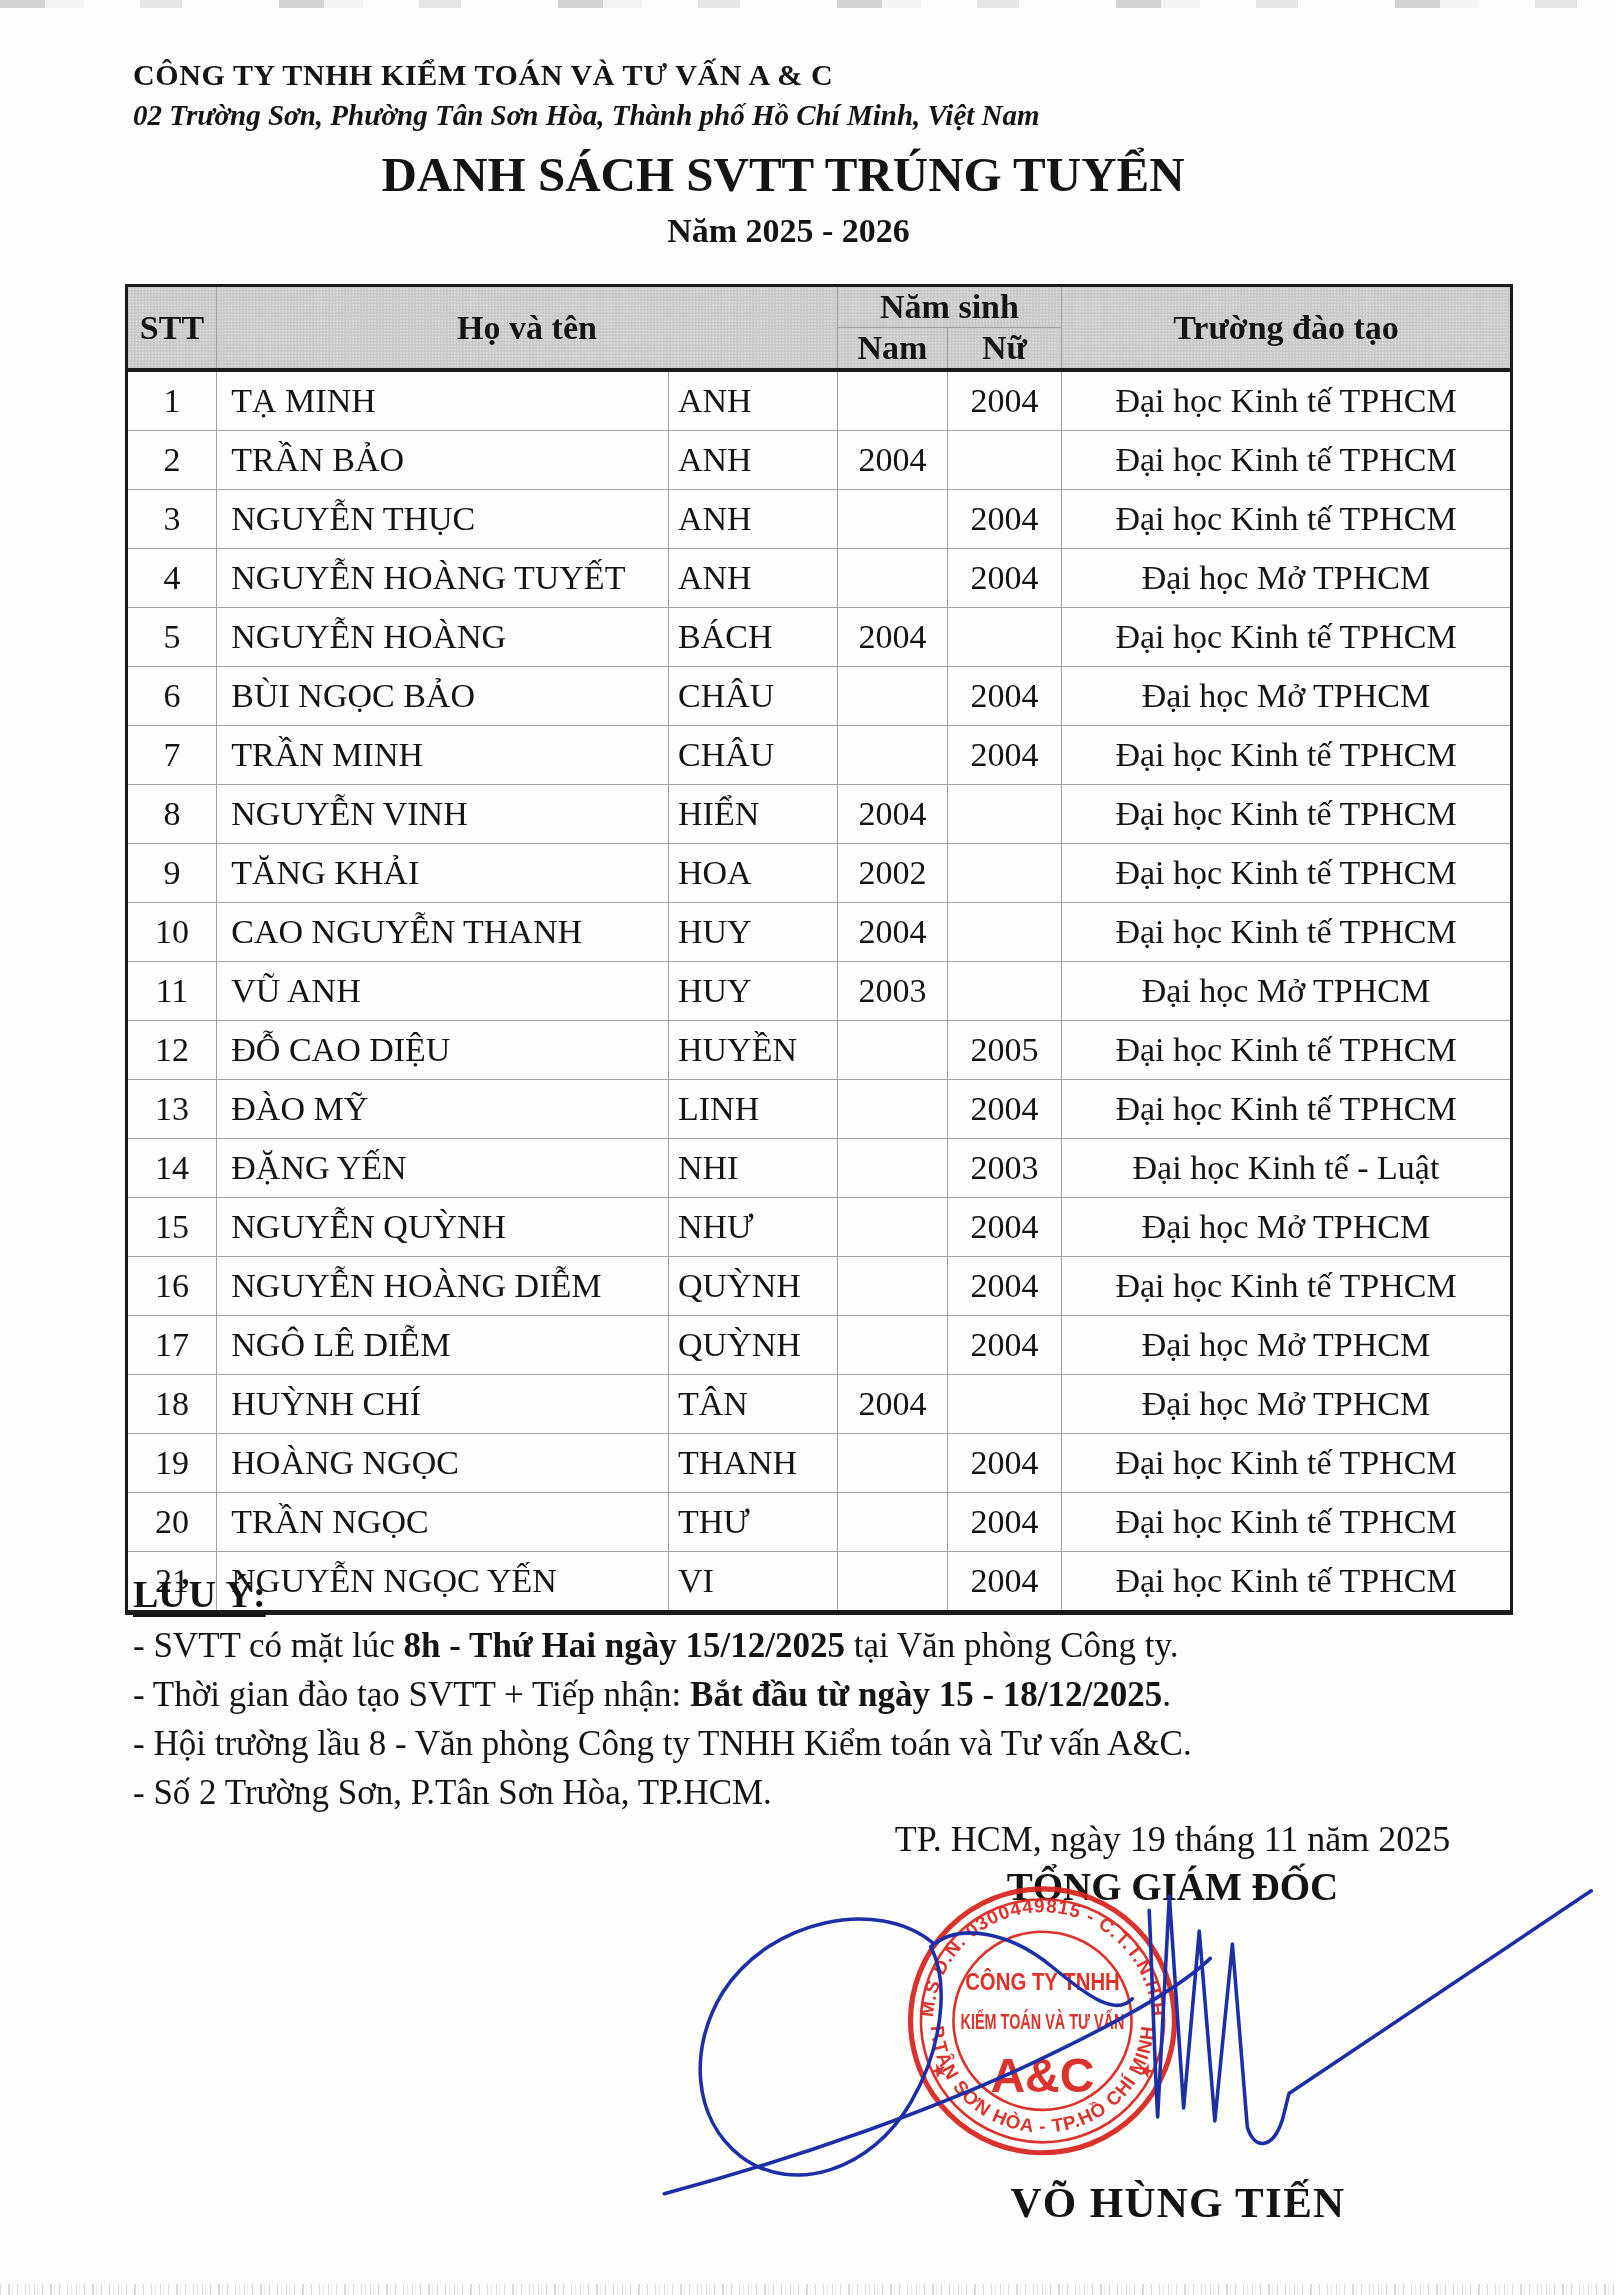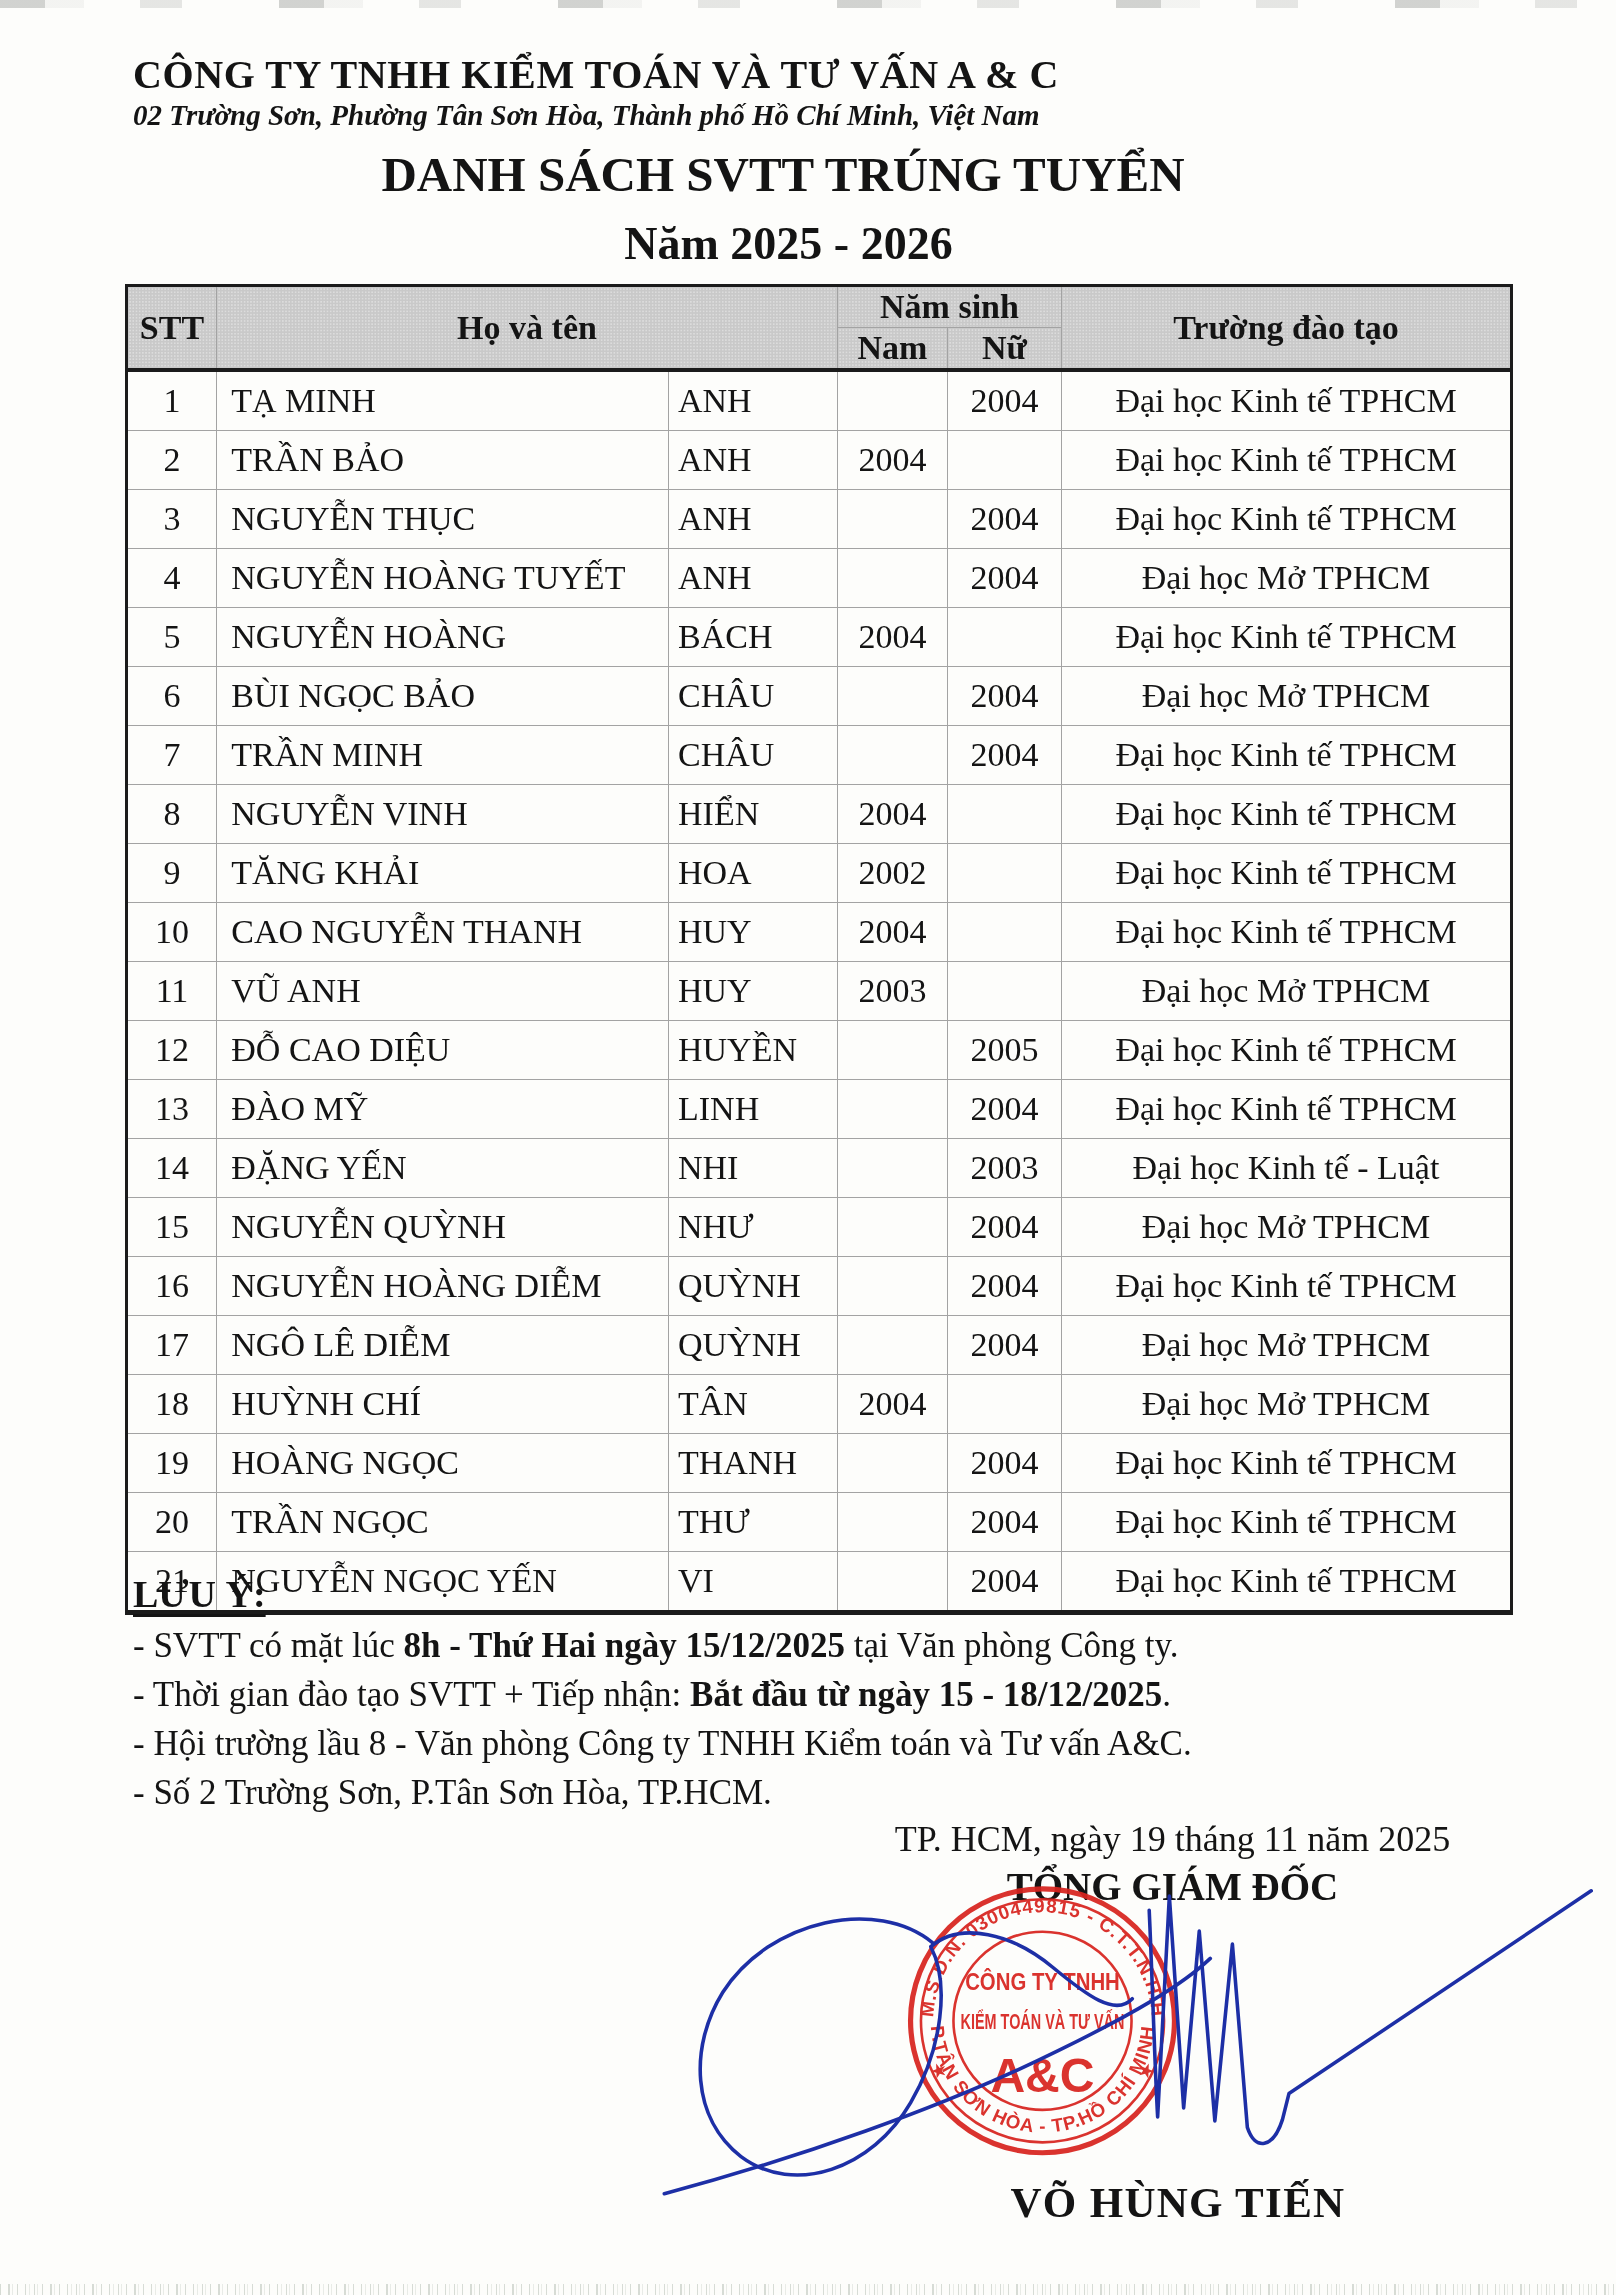--- a/index.html
+++ b/index.html
@@ -21,27 +21,27 @@
   }
   .scan-bottom{
     position:absolute;left:0;bottom:0;width:100%;height:11px;
     background:repeating-linear-gradient(90deg,
       rgba(95,115,95,.30) 0 1.3px, transparent 1.3px 3.9px,
       rgba(95,115,95,.16) 3.9px 4.5px, transparent 4.5px 8.4px);
     opacity:.8;
   }
   
   .letterhead{position:absolute;left:133px;top:57px;}
-  .company{font-size:40px;font-weight:bold;letter-spacing:0.6px;line-height:36px;}
+  .company{font-size:30px;font-weight:bold;letter-spacing:0.6px;line-height:36px;}
   .address{font-size:29px;font-weight:bold;font-style:italic;line-height:36px;margin-top:3.9px;}
   
   .headings{position:absolute;left:0;top:147px;width:1566px;text-align:center;}
   .doc-title{font-size:49px;font-weight:bold;line-height:55px;}
   .doc-sub1{font-size:38px;font-weight:bold;line-height:43px;margin-top:9px;}
-  .doc-sub2{font-size:46px;font-weight:bold;line-height:42px;margin-top:21px;padding-left:11px;}
+  .doc-sub2{font-size:34px;font-weight:bold;line-height:42px;margin-top:8px;padding-left:11px;}
   
   .tbl-wrap{position:absolute;left:125px;top:284px;}
   table{border-collapse:collapse;table-layout:fixed;width:1385px;
         border:3.9px solid #1b1b1b;border-bottom-width:5.8px;}
   th,td{border:1.3px solid #a3a3a3;overflow:hidden;white-space:nowrap;}
   thead{border-bottom:4.5px solid #1b1b1b;}
   thead th{
     background:#c9c9c9;font-weight:bold;font-size:34px;text-align:center;
     background-image:radial-gradient(rgba(255,255,255,.35) 0.6px, transparent 0.6px);
     background-size:3.2px 3.2px;

